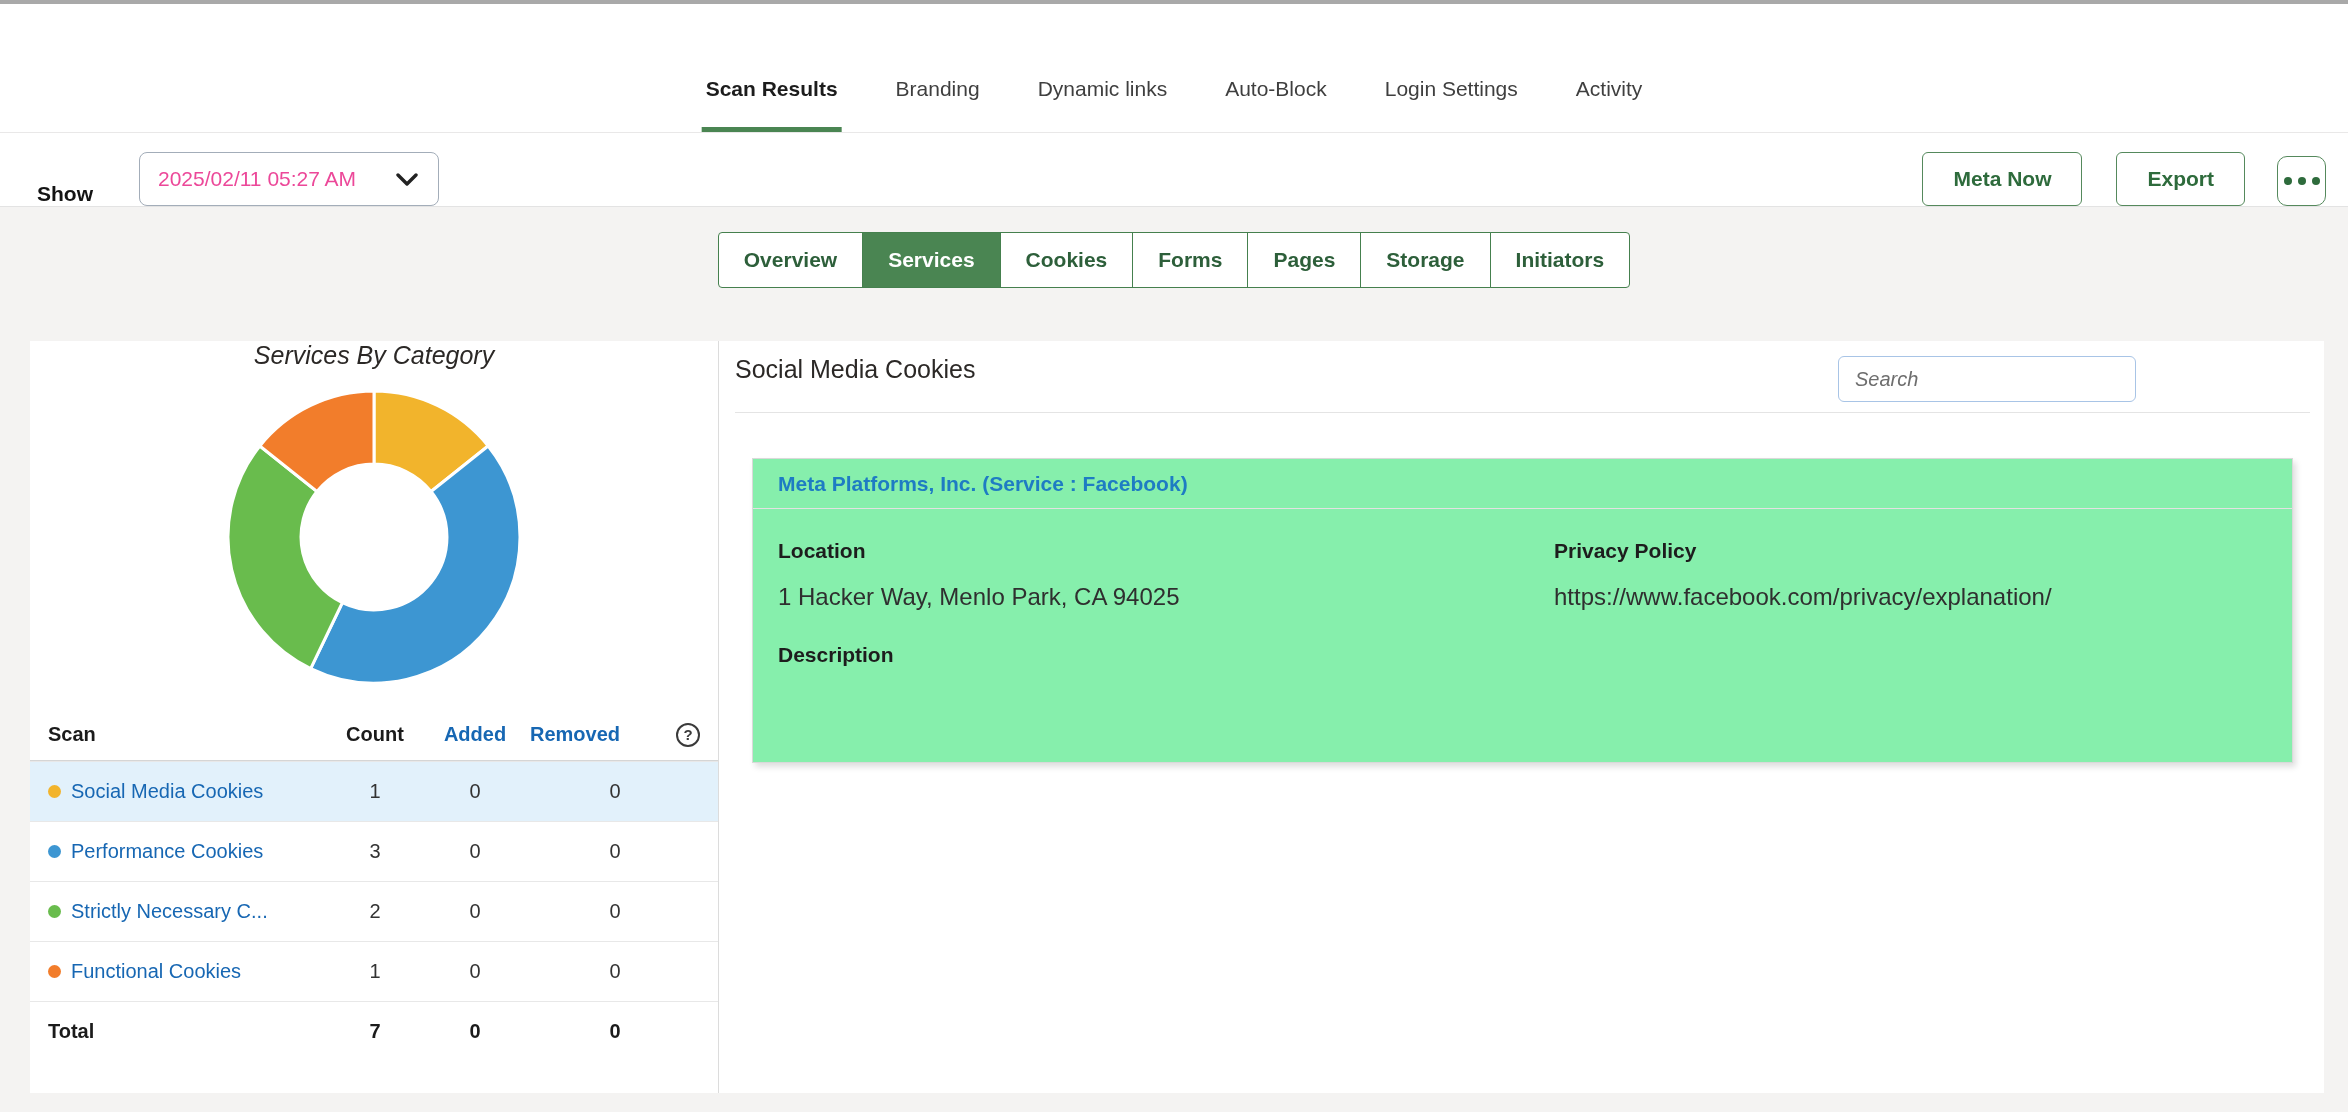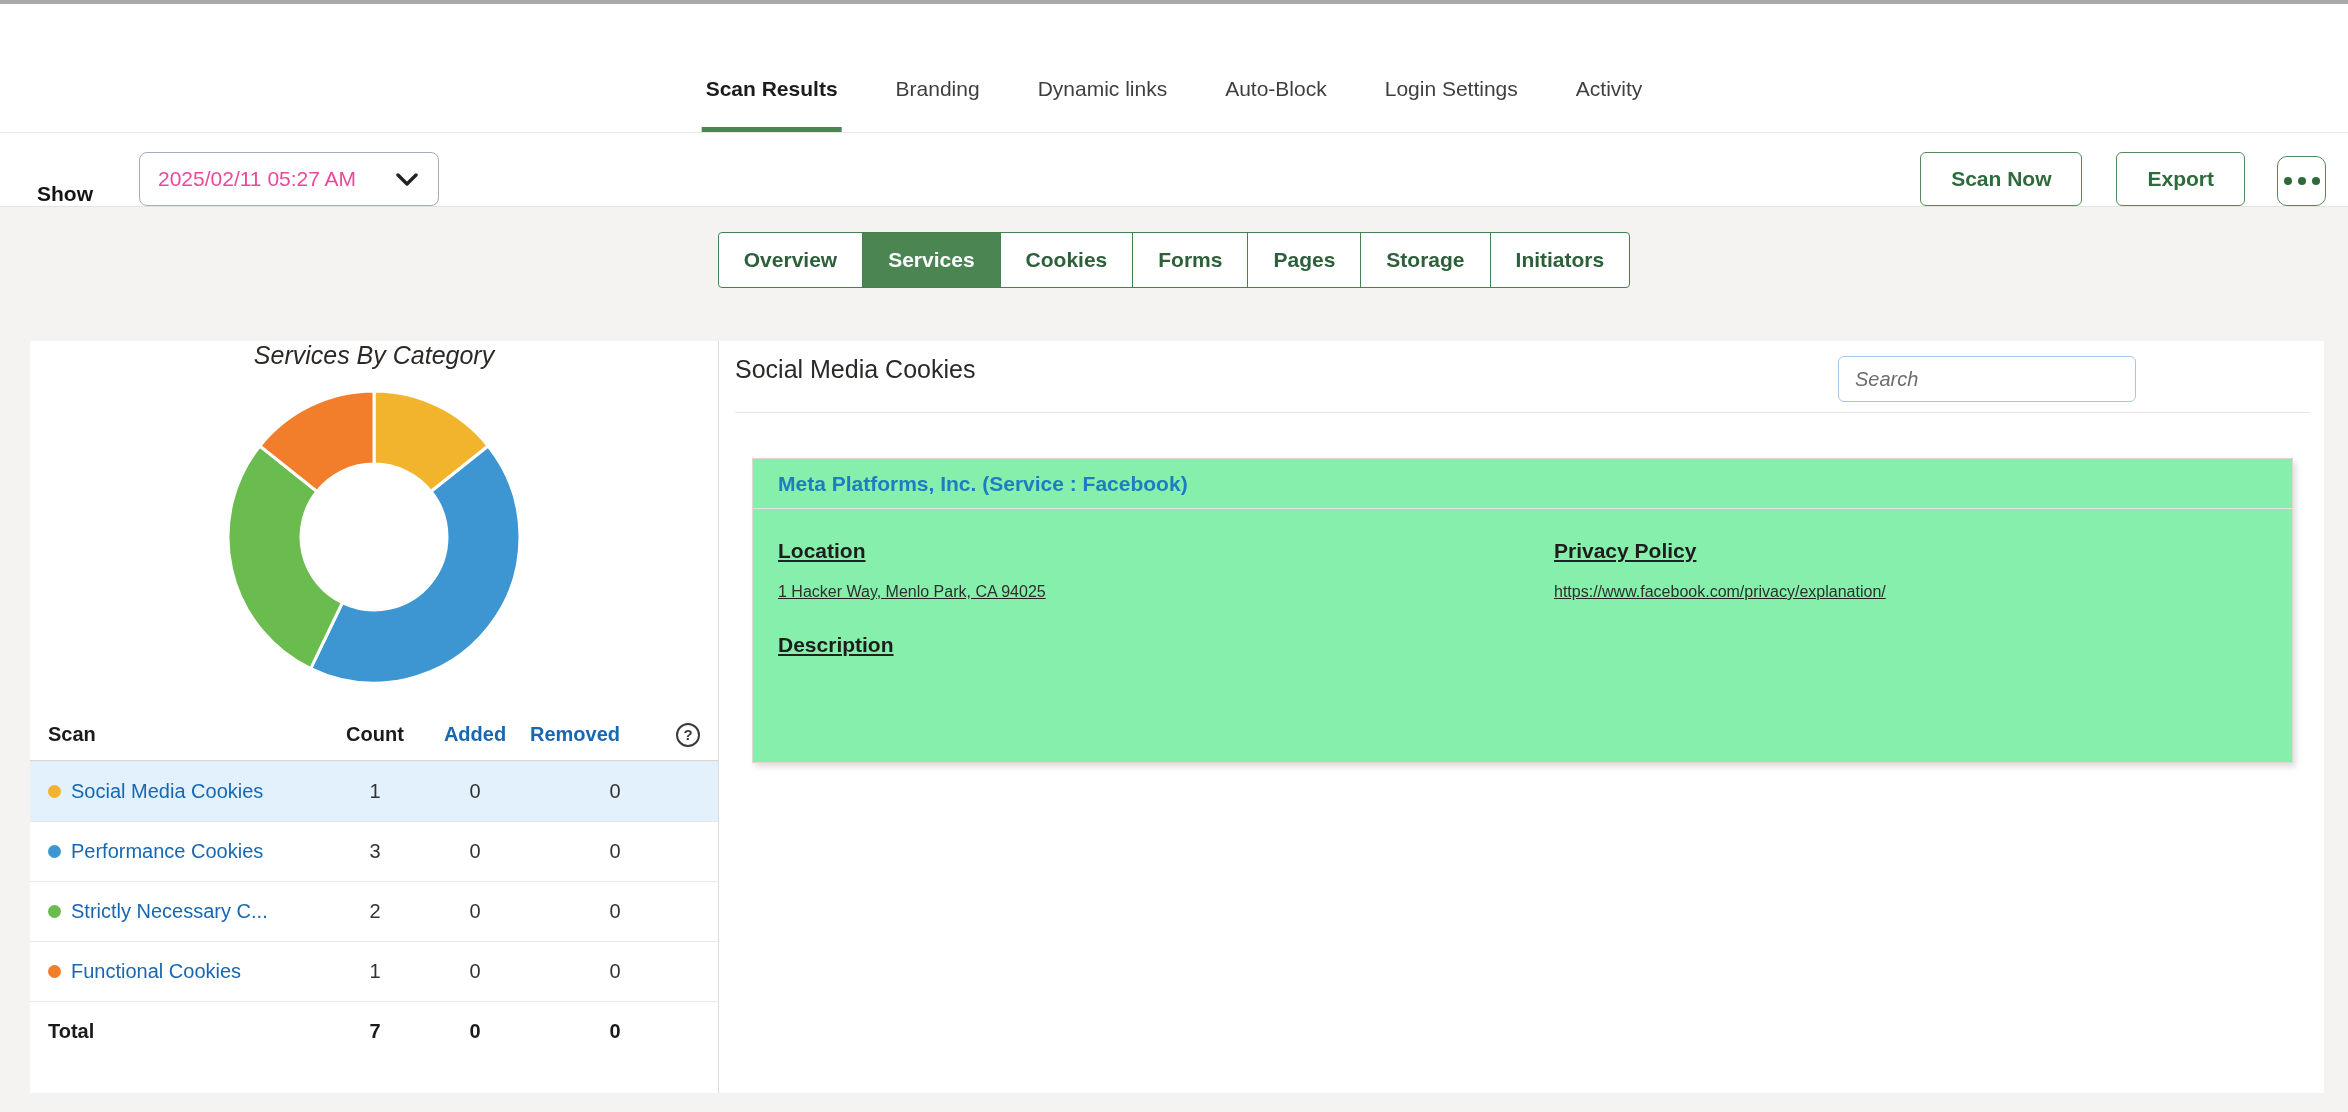--- a/index.html
+++ b/index.html
@@ -82,23 +82,23 @@
   .rp-search input::placeholder { color:#6e6e6e; font-style:italic; }
   .rp-divider { position:absolute; top:71px; left:16px; right:14px; border-top:1px solid #e4e4e4; }
 
   .service-card { position:absolute; left:33px; top:117px; width:1541px; height:305px;
                   background:#86efac; border:1px solid #d9d9d9;
                   box-shadow:3px 4px 6px rgba(0,0,0,0.13); }
   .card-header { height:50px; display:flex; align-items:center; padding-left:25px;
                  border-bottom:1px solid #e2e2e2; }
   .card-title { color:var(--card-title-blue); font-size:21px; font-weight:700; cursor:pointer; }
   .card-body { padding:20px 25px 0; display:grid; grid-template-columns:776px 1fr;
-               grid-template-rows:auto auto auto auto;text-decoration:underline; }
+               grid-template-rows:auto auto auto auto; }
   .fld-label { font-size:21px; font-weight:700; color:#1d1d1d; margin-top:10px; }
-  .fld-value { font-size:16px; color:#2f2f2f; margin-top:20px; }
+  .fld-value { font-size:24px; color:#2f2f2f; margin-top:20px; }
   .desc-label { grid-column:1; margin-top:32px; }
   .desc-value { grid-column:1 / span 2; max-width:650px; line-height:31px; margin-top:16px; }
 </style>
 </head>
 <body>
 
 <div class="top-edge"></div>
 
 <div class="topbar">
   <div class="top-tabs" id="top-tabs">
@@ -113,21 +113,21 @@
 
 <div class="toolbar">
   <span class="show-label">Show</span>
   <div class="scan-select">
     <span class="val">2025/02/11 05:27 AM</span>
     <svg width="22" height="13" viewBox="0 0 22 13" fill="none">
       <path d="M2 2 L11 11 L20 2" stroke="#222" stroke-width="3.4" stroke-linecap="round" stroke-linejoin="round"></path>
     </svg>
   </div>
   <div class="spacer"></div>
-  <button class="tb-btn">Scan Now</button>
+  <button class="tb-btn">Meta Now</button>
   <button class="tb-btn">Export</button>
   <div class="tb-more">
     <i></i>
       <i></i>
       <i></i>
   </div>
 </div>
 
 <div class="subtabs-wrap">
   <div class="subtabs" id="subtabs">

